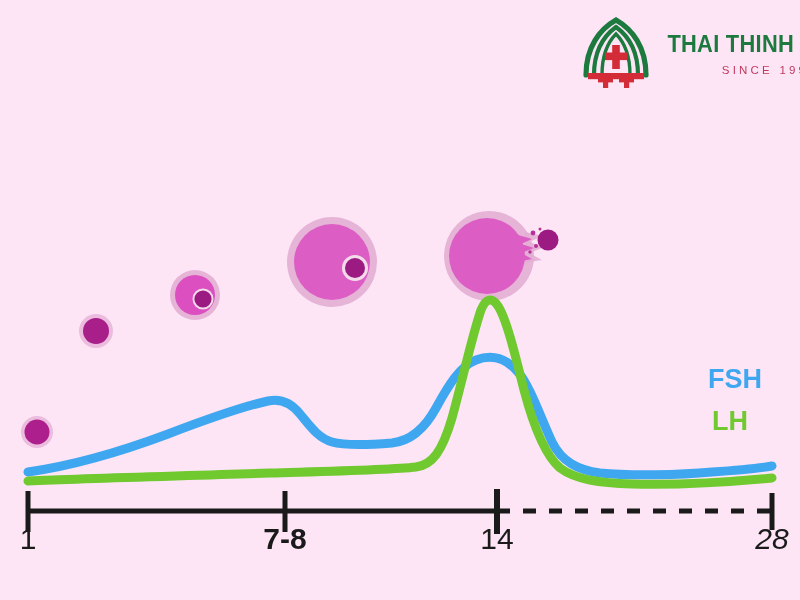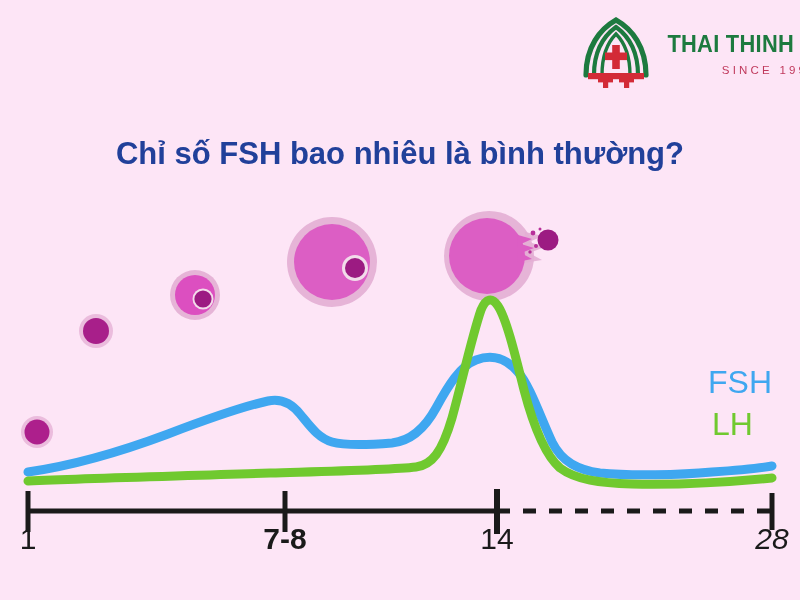--- a/index.html
+++ b/index.html
@@ -86,22 +86,22 @@
   }
   #chart-svg {
     position: absolute;
     left: 0;
     top: 0;
   }
 
   
   .legend-entry {
     position: absolute;
-    font-weight: normal;
-    font-size: 32px;
+    font-weight: bold;
+    font-size: 27px;
     line-height: 1;
     white-space: nowrap;
   }
   #legend-fsh {
     left: 708px;
     top: 366px;
     color: #3fa7f0;
   }
   #legend-lh {
     left: 712px;
@@ -143,21 +143,20 @@
       <rect x="25" y="60" width="5.2" height="11" fill="#d32b37"></rect>
       <rect x="41" y="60" width="15" height="5.4" fill="#d32b37"></rect>
       <rect x="46" y="60" width="5.2" height="11" fill="#d32b37"></rect>
     </svg>
     <div id="logo-text-block">
       <div id="logo-wordmark">THAI THINH MEDIC</div>
       <div id="logo-since">SINCE 1998</div>
     </div>
   </div>
 
-  <div id="page-title">Chỉ số FSH bao nhiêu là bình thường?</div>
 
   <div id="chart-area">
     <svg id="chart-svg" width="800" height="600" viewBox="0 0 800 600">
 
       <g>
         <g>
           <circle cx="37" cy="432" r="16" fill="#e8b5d8" opacity="0.85"></circle>
           <circle cx="37" cy="432" r="12.5" fill="#ad1f8c"></circle>
         </g>
         <g>

